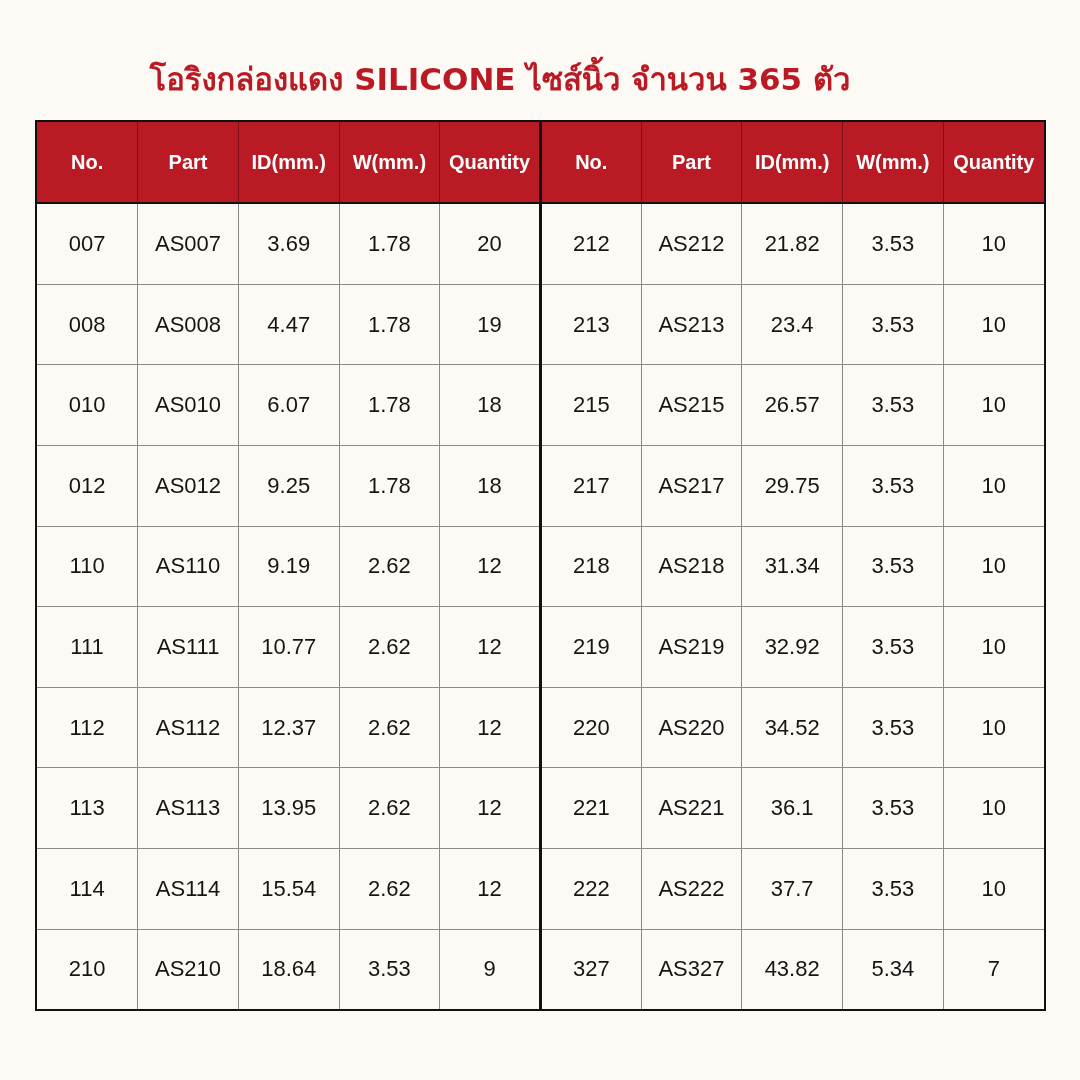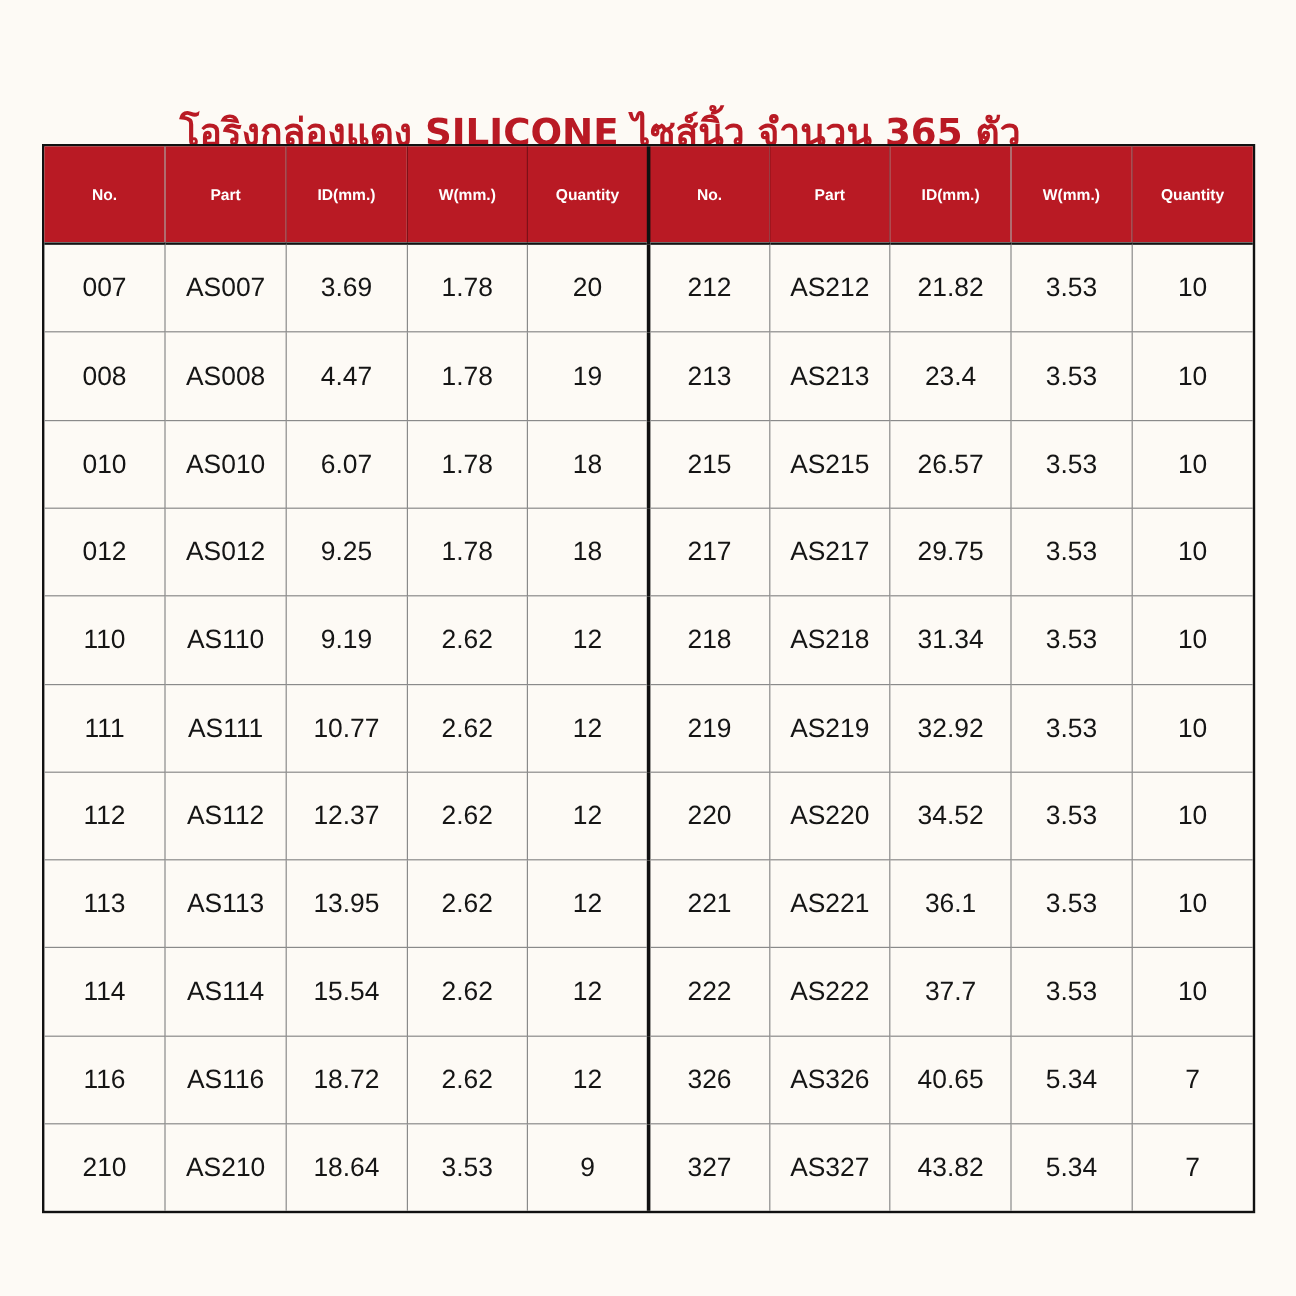--- a/index.html
+++ b/index.html
@@ -9,21 +9,21 @@
     body {
       width: 1080px;
       height: 1080px;
       background: #fdfaf5;
       position: relative;
       overflow: hidden;
       font-family: "Liberation Sans", "DejaVu Sans", sans-serif;
     }
     .title {
       position: absolute;
-      top: 64px;
+      top: 32px;
       left: 0;
       width: 1000px;
       text-align: center;
       color: #b91a24;
       font-family: "DejaVu Sans", "Liberation Sans", sans-serif;
       font-weight: bold;
       font-size: 31px;
       letter-spacing: 0px;
       line-height: 52px;
     }
@@ -47,21 +47,21 @@
       text-align: center;
       vertical-align: middle;
       padding: 0;
       overflow: hidden;
       white-space: nowrap;
     }
     thead th {
       background: #b91a24;
       color: #ffffff;
       font-weight: bold;
-      font-size: 13px;
+      font-size: 20px;
       height: 80px;
       border-right: 1px solid #7e1018;
       border-bottom: 2px solid #111;
     }
     tbody td {
       color: #151515;
       font-size: 22px;
       height: 53.7px;
       border-right: 1px solid #8a8a8a;
       border-bottom: 1px solid #8a8a8a;
@@ -201,32 +201,20 @@
           <td>15.54</td>
           <td>2.62</td>
           <td class="divider">12</td>
           <td>222</td>
           <td>AS222</td>
           <td>37.7</td>
           <td>3.53</td>
           <td class="last">10</td>
         </tr>
         <tr>
-          <td>116</td>
-          <td>AS116</td>
-          <td>18.72</td>
-          <td>2.62</td>
-          <td class="divider">12</td>
-          <td>326</td>
-          <td>AS326</td>
-          <td>40.65</td>
-          <td>5.34</td>
-          <td class="last">7</td>
-        </tr>
-        <tr>
           <td>210</td>
           <td>AS210</td>
           <td>18.64</td>
           <td>3.53</td>
           <td class="divider">9</td>
           <td>327</td>
           <td>AS327</td>
           <td>43.82</td>
           <td>5.34</td>
           <td class="last">7</td>

